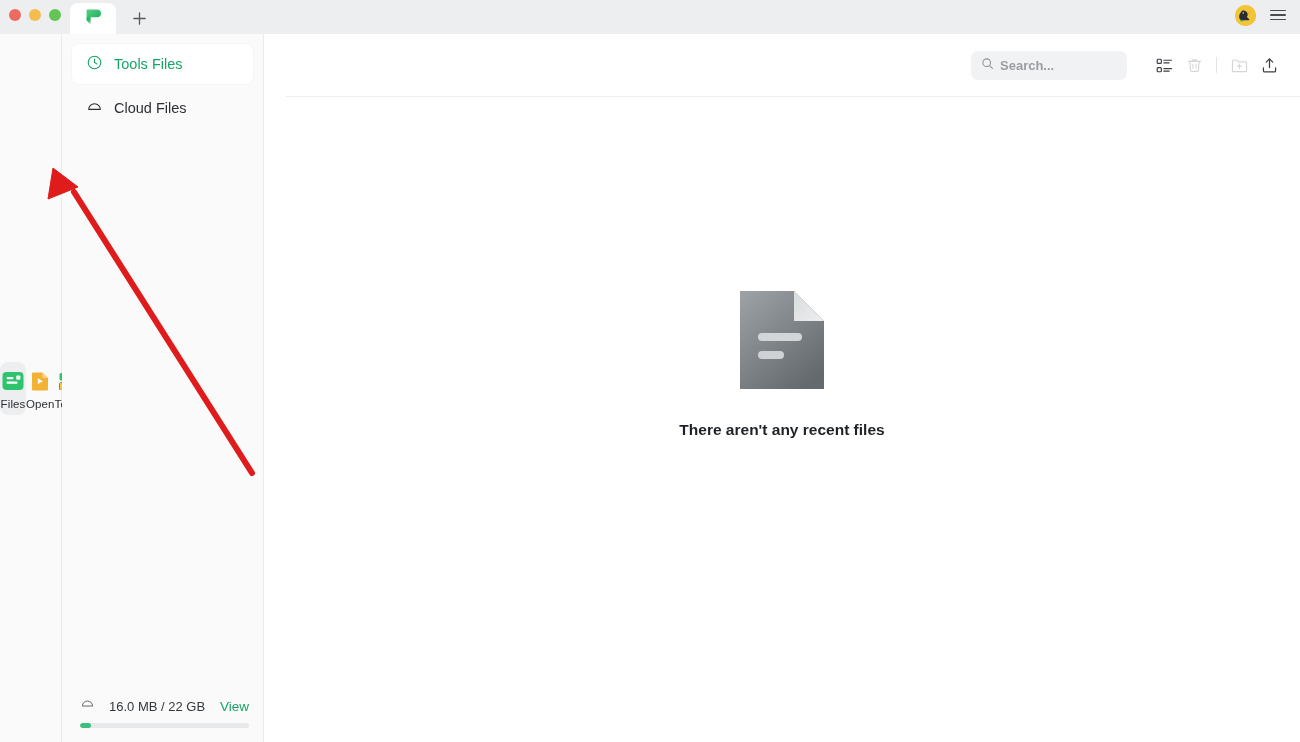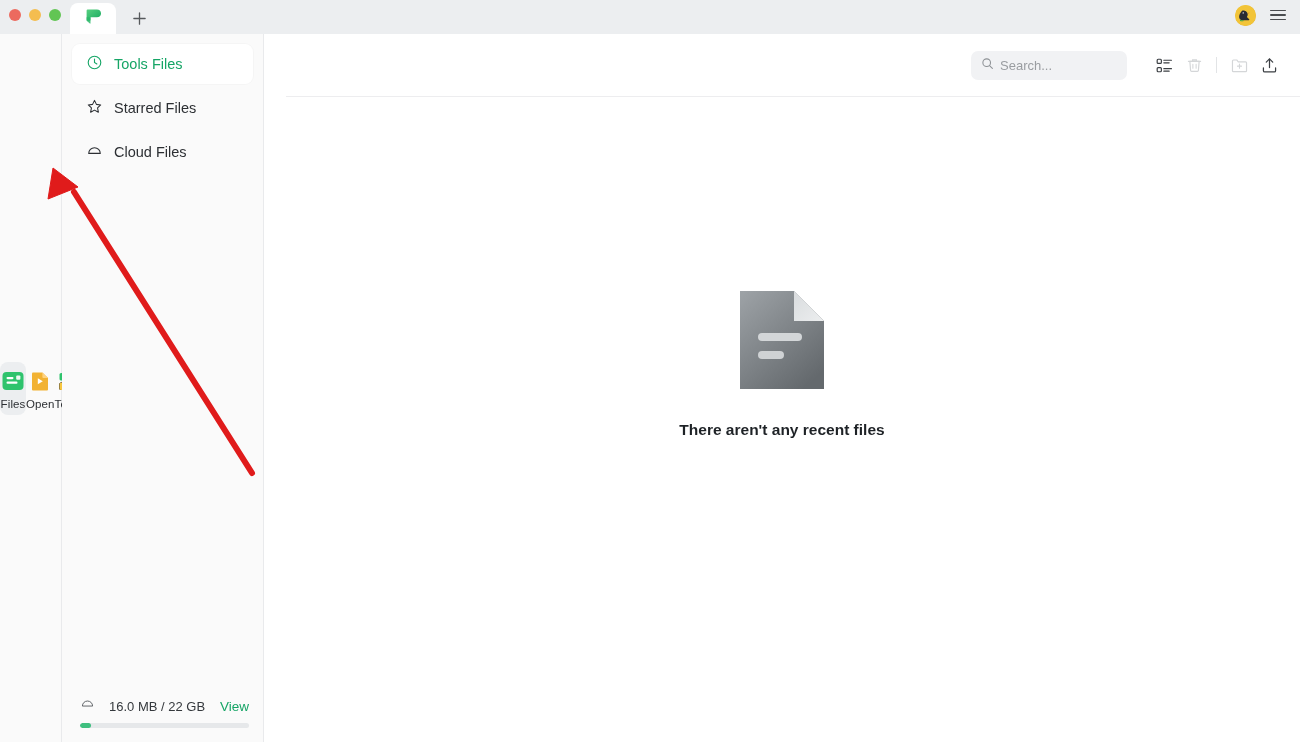--- a/index.html
+++ b/index.html
@@ -122,20 +122,21 @@
   .main { flex: 1; background: #ffffff; display: flex; flex-direction: column; min-width: 0; position: relative; }
   .toolbar {
     height: 62px; flex: 0 0 62px;
     display: flex; align-items: center; justify-content: flex-end;
     padding: 0 16px 0 0; gap: 0;
   }
   .search {
     width: 156px; height: 29px; background: #f1f2f4; border-radius: 7px;
     display: flex; align-items: center; gap: 6px; padding: 0 10px;
     margin-right: 22px;
+    font-weight: bold;
   }
   .search-ph { font-size: 13px; color: #9a9da1; }
   .tb-btn { width: 30px; height: 30px; display: flex; align-items: center; justify-content: center; }
   .tb-sep { width: 1px; height: 16px; background: #e2e4e6; margin: 0 7px; }
   .divider { height: 1px; background: #ededef; margin-left: 22px; }
 
   .empty {
     flex: 1; display: flex; flex-direction: column;
     align-items: center; justify-content: center;
     gap: 0; padding-bottom: 110px;
@@ -246,28 +247,20 @@
         <div class="nav-item active">
           <span>
             <svg width="17" height="17" viewBox="0 0 20 20" fill="none">
               <circle cx="10" cy="10" r="7.4" stroke="#16a566" stroke-width="1.3"></circle>
               <path d="M10 5.8V10l2.8 1.8" stroke="#16a566" stroke-width="1.3" stroke-linecap="round"></path>
             </svg>
           </span>
           <span>Tools Files</span>
         </div>
 
-        <div class="nav-item">
-          <span>
-            <svg width="17" height="17" viewBox="0 0 20 20" fill="none">
-              <path d="M10 2.8l2.25 4.7 5.05.67-3.7 3.5.93 5.03L10 14.3l-4.53 2.4.93-5.03-3.7-3.5 5.05-.67z" stroke="#2c2f33" stroke-width="1.25" stroke-linejoin="round"></path>
-            </svg>
-          </span>
-          <span>Starred Files</span>
-        </div>
 
         <div class="nav-item">
           <span>
             <svg width="17" height="17" viewBox="0 0 20 20" fill="none">
               <path d="M3.2 13.4c0-3.6 2.9-6.7 6.8-6.7s6.8 3.1 6.8 6.7z" stroke="#2c2f33" stroke-width="1.25" stroke-linejoin="round"></path>
             </svg>
           </span>
           <span>Cloud Files</span>
         </div>
 

